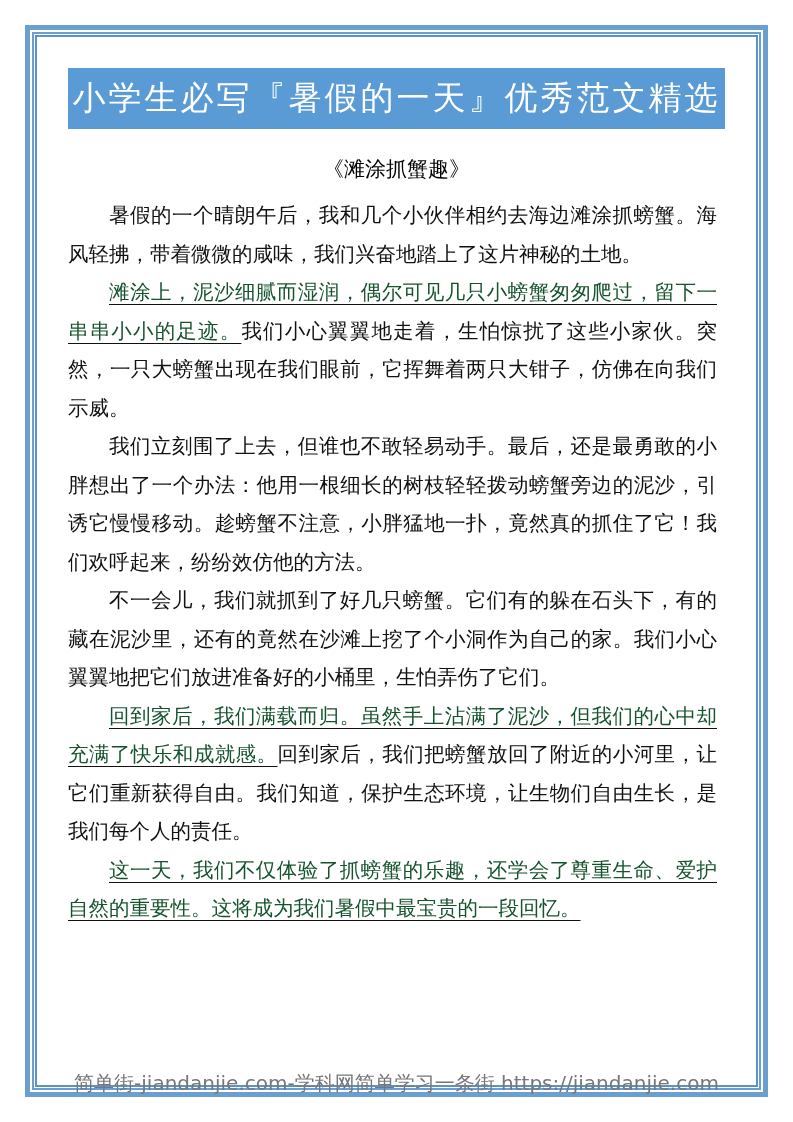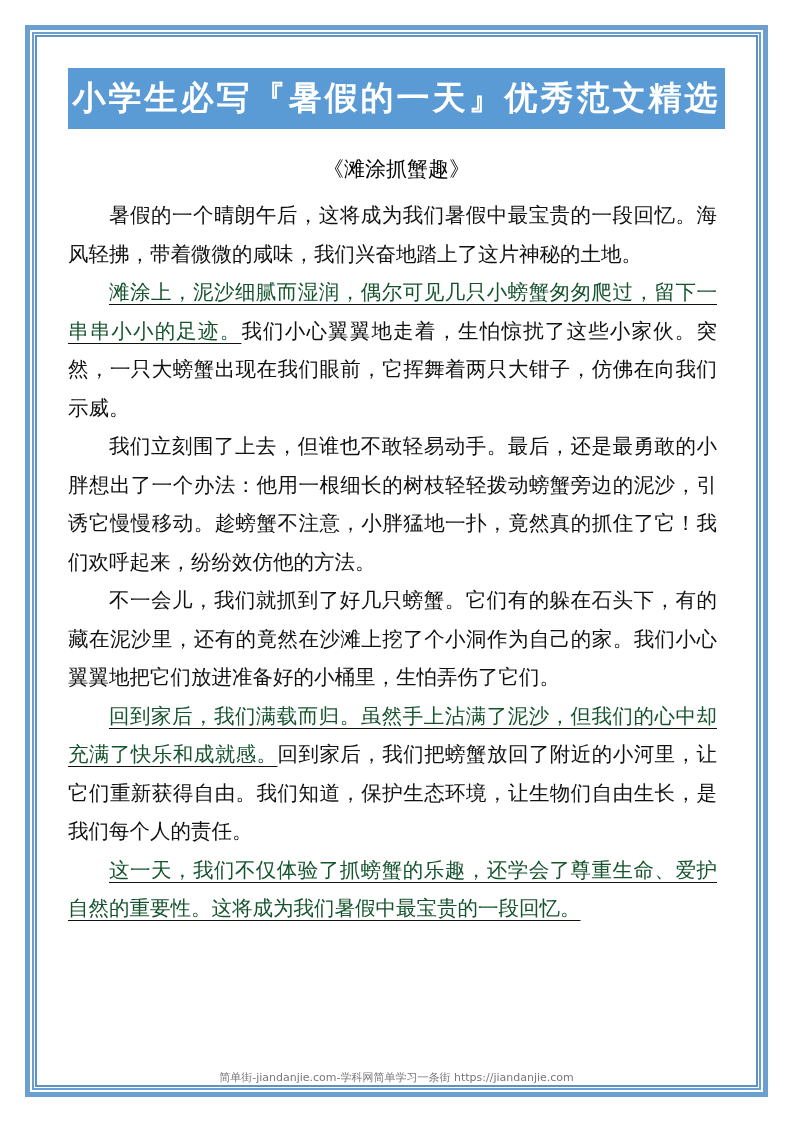--- a/index.html
+++ b/index.html
@@ -17,56 +17,56 @@
   }
   .frame-inner {
     position: absolute; left: 35px; top: 35px; width: 723px; height: 1052px;
     box-sizing: border-box; border: 2px solid #5b92c8;
   }
   .title-banner {
     position: absolute; left: 68px; top: 68px; width: 657px; height: 61px;
     background: #5b9bd5; color: #ffffff;
     display: flex; align-items: center; justify-content: center;
     font-family: "DejaVu Serif", "Liberation Serif", serif;
-    font-size: 33px; letter-spacing: 3px; white-space: nowrap; font-weight: bold;
+    font-size: 33px; letter-spacing: 3px; white-space: nowrap;
   }
   .subtitle {
     position: absolute; left: 68px; top: 155px; width: 657px; text-align: center;
     color: #000000; font-size: 21px;
   }
   .article {
     position: absolute; left: 68px; top: 196px; width: 649px;
     font-size: 20.5px; line-height: 38.5px; color: #111111;
     text-align: justify;
   }
   .para { margin: 0; text-indent: 2em; }
   .hl {
     color: #14532d; text-decoration: underline; text-decoration-color: #111111;
     text-decoration-thickness: 1px; text-underline-offset: 5px;
   }
   .footer {
     position: absolute; left: 0; top: 1070px; width: 793px; text-align: center;
-    color: #777777; font-size: 11px;
+    color: #777777; font-size: 20px;
   }
 </style>
 </head>
 <body>
 
 <div class="frame-outer"></div>
 <div class="frame-mid"></div>
 <div class="frame-inner"></div>
 
 <div class="title-banner">
   <span>小学生必写『暑假的一天』优秀范文精选</span>
 </div>
 
 <div class="subtitle">《滩涂抓蟹趣》</div>
 
 <div class="article">
-  <p class="para"><span class="hl"></span><span>暑假的一个晴朗午后，这将成为我们暑假中最宝贵的一段回忆。海风轻拂，带着微微的咸味，我们兴奋地踏上了这片神秘的土地。</span></p>
+  <p class="para"><span class="hl"></span><span>暑假的一个晴朗午后，我和几个小伙伴相约去海边滩涂抓螃蟹。海风轻拂，带着微微的咸味，我们兴奋地踏上了这片神秘的土地。</span></p>
   <p class="para"><span class="hl">滩涂上，泥沙细腻而湿润，偶尔可见几只小螃蟹匆匆爬过，留下一串串小小的足迹。</span><span>我们小心翼翼地走着，生怕惊扰了这些小家伙。突然，一只大螃蟹出现在我们眼前，它挥舞着两只大钳子，仿佛在向我们示威。</span></p>
   <p class="para"><span class="hl"></span><span>我们立刻围了上去，但谁也不敢轻易动手。最后，还是最勇敢的小胖想出了一个办法：他用一根细长的树枝轻轻拨动螃蟹旁边的泥沙，引诱它慢慢移动。趁螃蟹不注意，小胖猛地一扑，竟然真的抓住了它！我们欢呼起来，纷纷效仿他的方法。</span></p>
   <p class="para"><span class="hl"></span><span>不一会儿，我们就抓到了好几只螃蟹。它们有的躲在石头下，有的藏在泥沙里，还有的竟然在沙滩上挖了个小洞作为自己的家。我们小心翼翼地把它们放进准备好的小桶里，生怕弄伤了它们。</span></p>
   <p class="para"><span class="hl">回到家后，我们满载而归。虽然手上沾满了泥沙，但我们的心中却充满了快乐和成就感。</span><span>回到家后，我们把螃蟹放回了附近的小河里，让它们重新获得自由。我们知道，保护生态环境，让生物们自由生长，是我们每个人的责任。</span></p>
   <p class="para"><span class="hl">这一天，我们不仅体验了抓螃蟹的乐趣，还学会了尊重生命、爱护自然的重要性。这将成为我们暑假中最宝贵的一段回忆。</span><span></span></p>
 </div>
 
 <div class="footer">简单街-jiandanjie.com-学科网简单学习一条街 https://jiandanjie.com</div>
 
 </body></html>

